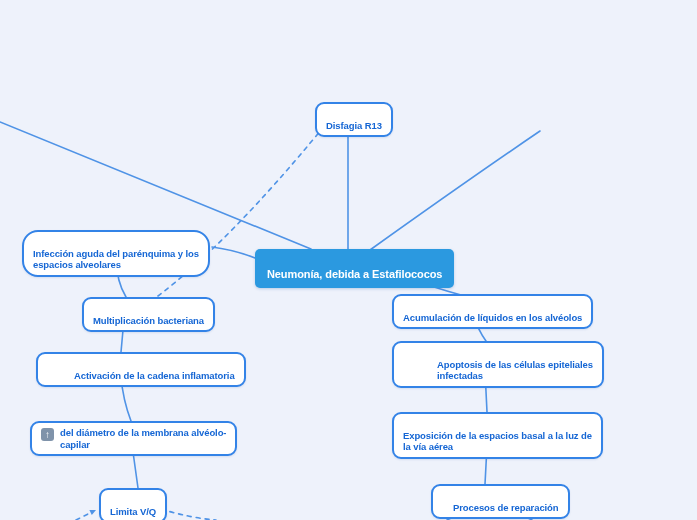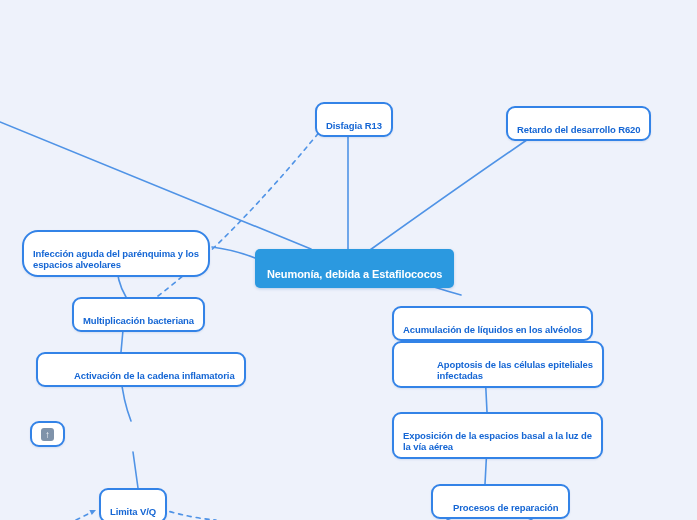--- a/index.html
+++ b/index.html
@@ -86,50 +86,49 @@
     <polygon class="arrowhead" points="325,126 322.7,133.8 317.7,129.8"></polygon>
     <path class="edge dashed" d="M161,509 Q190,518 216,520"></path>
     <path class="edge dashed" d="M76,520 L92,512"></path>
     <polygon class="arrowhead" points="96,510 91.8,515 89.4,510"></polygon>
   </svg>
 
   <div class="node" style="left:315px;top:102px;">
     <span class="node-label">Disfagia R13</span>
   </div>
 
-  <div class="node" style="left:506px;top:106px;">
-    <span class="node-label">Retardo del desarrollo R620</span>
-  </div>
 
   <div class="node central" style="left:255px;top:249px;">
     <span class="node-label">Neumonía, debida a Estafilococos</span>
   </div>
 
   <div class="node" style="left:22px;top:230px;border-radius:16px;">
     <span class="node-label">Infección aguda del parénquima y los
 espacios alveolares</span>
   </div>
 
-  <div class="node" style="left:72px;top:297px;">
+  <div class="node" style="left:82px;top:297px;">
     <span class="node-label">Multiplicación bacteriana</span>
   </div>
 
   <div class="node" style="left:36px;top:352px;padding-left:36px;">
     <span class="node-label">Activación de la cadena inflamatoria</span>
   </div>
 
   <div class="node with-icon" style="left:30px;top:421px;">
     <span class="mini-icon">↑</span>
+    <span class="node-label">del diámetro de la membrana alvéolo-
+capilar</span>
   </div>
 
   <div class="node" style="left:99px;top:488px;">
     <span class="node-label">Limita V/Q</span>
   </div>
 
-  <div class="node" style="left:392px;top:294px;margin-top:12px;">
+  <div class="node" style="left:392px;top:294px;">
     <span class="node-label">Acumulación de líquidos en los alvéolos</span>
   </div>
 
   <div class="node" style="left:392px;top:341px;padding-left:43px;">
     <span class="node-label">Apoptosis de las células epiteliales
 infectadas</span>
   </div>
 
   <div class="node" style="left:392px;top:412px;">
     <span class="node-label">Exposición de la espacios basal a la luz de

